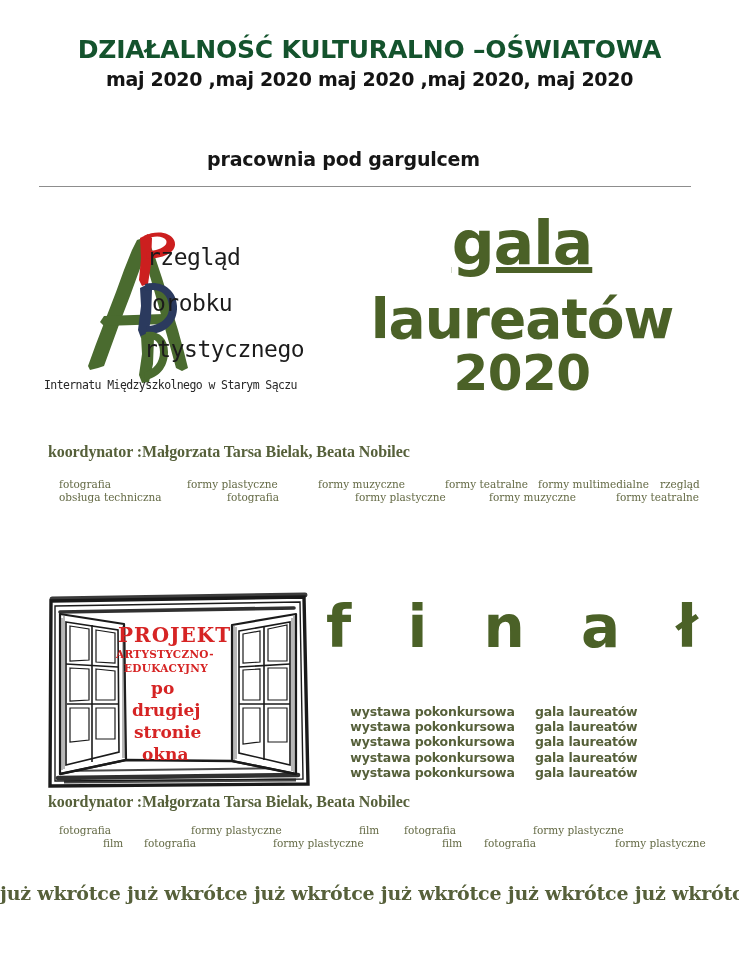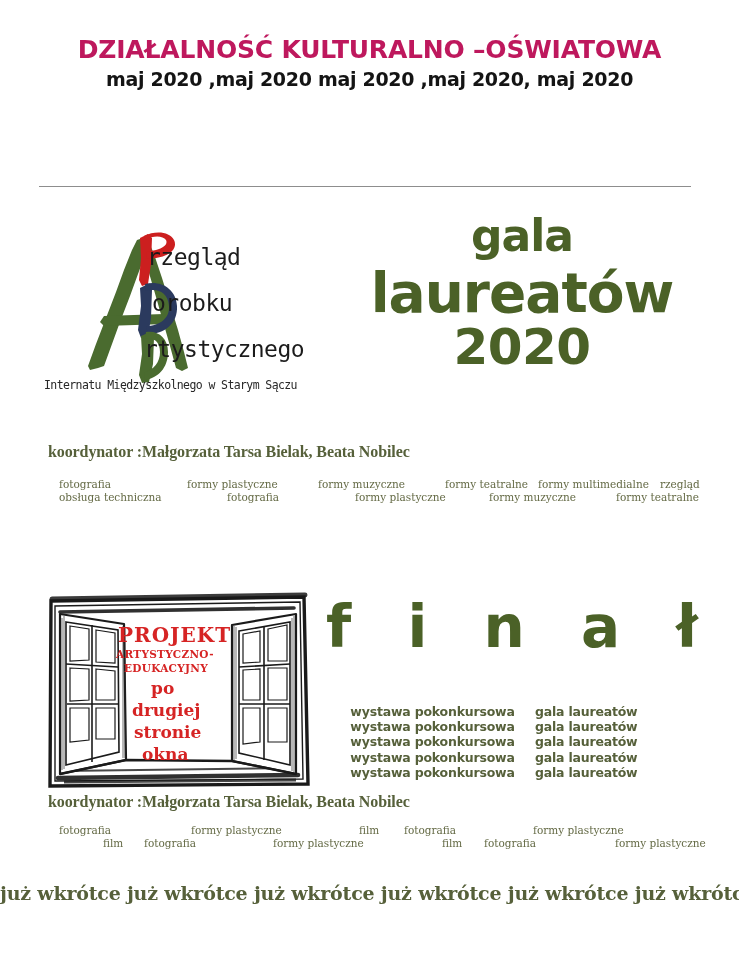--- a/index.html
+++ b/index.html
@@ -26,21 +26,21 @@
     top: 36px;
     left: 0;
     width: 739px;
     text-align: center;
   }
   .title-main {
     font-family: "DejaVu Sans", sans-serif;
     font-weight: bold;
     font-size: 25px;
     letter-spacing: -0.2px;
-    color: #be185d;
+    color: #14532d;
     line-height: 1.12;
     white-space: nowrap;
   }
   .title-sub {
     font-family: "DejaVu Sans", sans-serif;
     font-weight: bold;
     font-size: 19px;
     letter-spacing: -0.3px;
     color: #141414;
     margin-top: 4px;
@@ -121,22 +121,22 @@
     position: absolute;
     left: 352px;
     top: 0px;
     width: 340px;
     text-align: center;
     font-family: "DejaVu Sans", sans-serif;
     font-weight: bold;
     color: #4b6127;
     line-height: 0.98;
   }
-  .gala-l1 { font-size: 44px; letter-spacing: -1px; }
-  .gala-l2 { font-size: 55px; letter-spacing: -1px; margin-top: 10px;}
+  .gala-l1 { font-size: 60px; letter-spacing: -1px; text-decoration: underline; }
+  .gala-l2 { font-size: 55px; letter-spacing: -1px; margin-top: 20px;}
   .gala-l3 { font-size: 50px; letter-spacing: -0.5px; margin-top: 2px;}
 
   
   .coord-1 {
     position: absolute;
     top: 443px;
     left: 48px;
   }
   .coord {
     font-family: Liberation Serif, serif;
@@ -232,20 +232,21 @@
 <body>
 
 <div class="poster">
 
   <div class="header-block">
     <div class="title-main">DZIAŁALNOŚĆ KULTURALNO –OŚWIATOWA</div>
     <div class="title-sub">maj 2020 ,maj 2020 maj 2020 ,maj 2020, maj 2020</div>
   </div>
 
   <div class="workshops">
+    <div class="workshop-item">pracownia pod gargulcem</div>
     <div class="workshop-gap"></div>
   </div>
 
   <div class="rule"></div>
 
   <div class="section-one">
 
     <div class="logo-apa">
       <svg width="300" height="190" viewBox="0 0 300 190">
 

